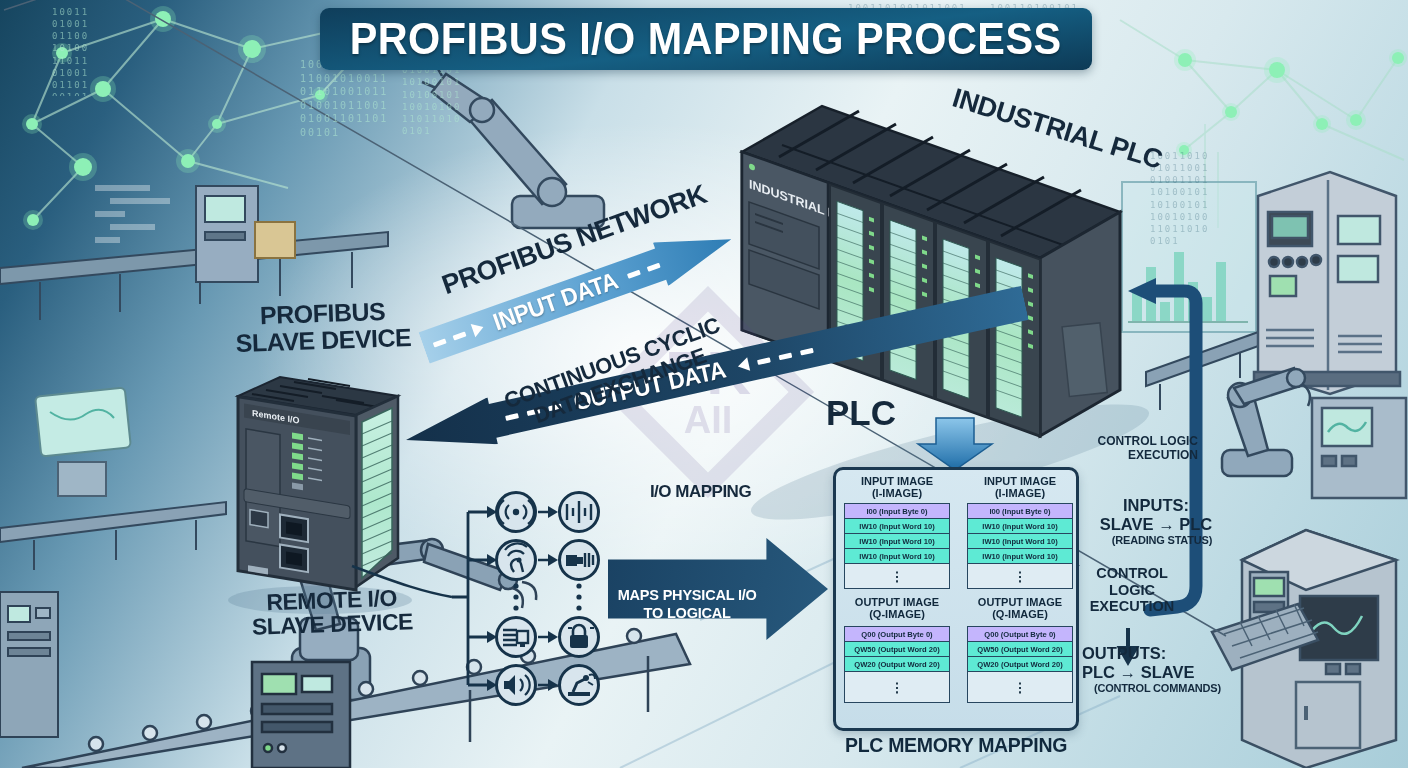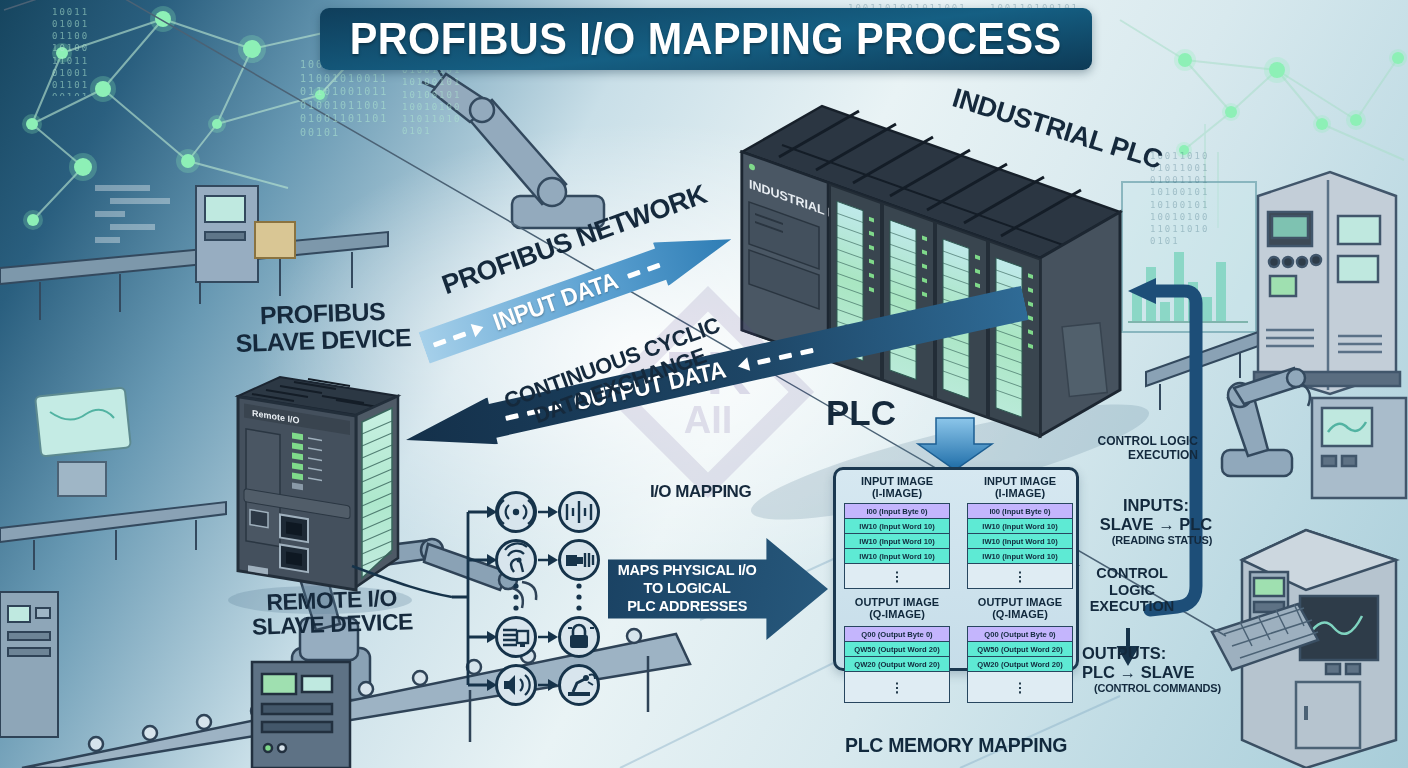--- a/index.html
+++ b/index.html
@@ -38,24 +38,24 @@
     clip-path:polygon(0 50%,14% 0,14% 14%,100% 14%,100% 86%,14% 86%,14% 100%);
     padding:0 26px 0 102px;gap:9px;justify-content:flex-start;}
   .arrowtext{font-size:24px;letter-spacing:-.5px;white-space:nowrap;transform:scaleX(.95);text-shadow:0 1px 2px rgba(0,0,0,.3);}
   .dash{width:13px;height:5px;background:#fff;border-radius:1px;flex:none;}
   .tri-r{width:0;height:0;border-left:11px solid #fff;border-top:7px solid transparent;border-bottom:7px solid transparent;flex:none;}
   .tri-l{width:0;height:0;border-right:11px solid #fff;border-top:7px solid transparent;border-bottom:7px solid transparent;flex:none;}
   
   .maps-arrow{left:608px;top:538px;width:220px;height:102px;z-index:5;
     background:linear-gradient(100deg,#1a4263,#27597d);
     clip-path:polygon(0 21%,72% 21%,72% 0,100% 50%,72% 100%,72% 79%,0 79%);
-    display:flex;align-items:center;}
+    display:flex;align-items:flex-end;}
   .maps-arrow .txt{width:72%;text-align:center;color:#fff;font-weight:800;font-size:14.5px;line-height:1.22;letter-spacing:-.2px;}
   
-  .membox{left:833px;top:467px;width:246px;height:204px;border:3px solid #1b3850;border-radius:10px;
+  .membox{left:833px;top:467px;width:246px;height:264px;border:3px solid #1b3850;border-radius:10px;
     background:linear-gradient(#d6e8f1,#c6dde9);z-index:5;box-shadow:0 4px 10px rgba(40,70,95,.25);}
   .mcol{position:absolute;width:106px;}
   .mcol1{left:8px;} .mcol2{left:131px;}
   .mhead{position:absolute;top:5px;width:100%;text-align:center;font-weight:800;font-size:11px;line-height:1.12;color:#10283c;}
   .mhead-out{top:126px;}
   .mtab{position:absolute;left:0;width:100%;border:1.5px solid #27465f;background:#e3eef5;}
   .mtab-in{top:33px;} .mtab-out{top:156px;}
   .mrow{height:15px;display:flex;align-items:center;justify-content:center;border-bottom:1px solid #27465f;
     background:#5eead4;font-size:7.6px;font-weight:700;color:#122a3d;white-space:nowrap;}
   .mrow.hl{background:#c4b5fd;}

